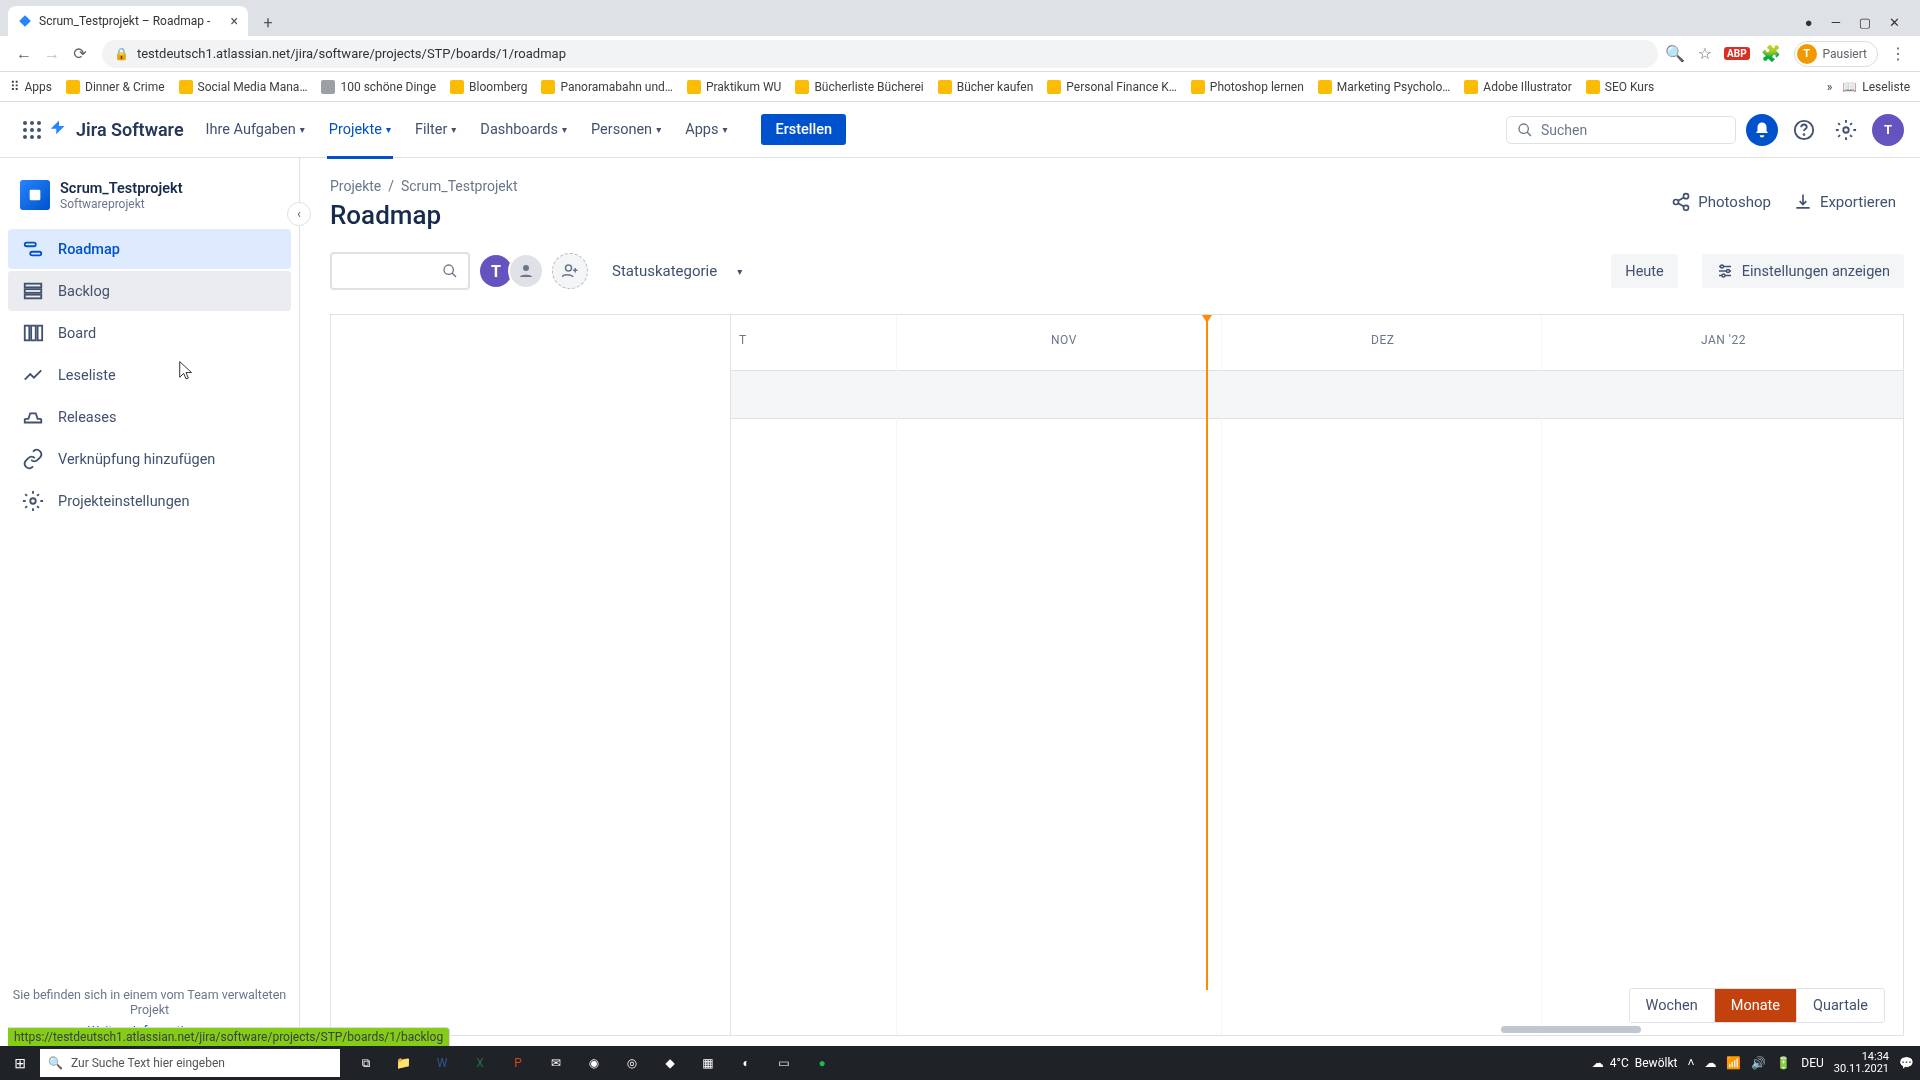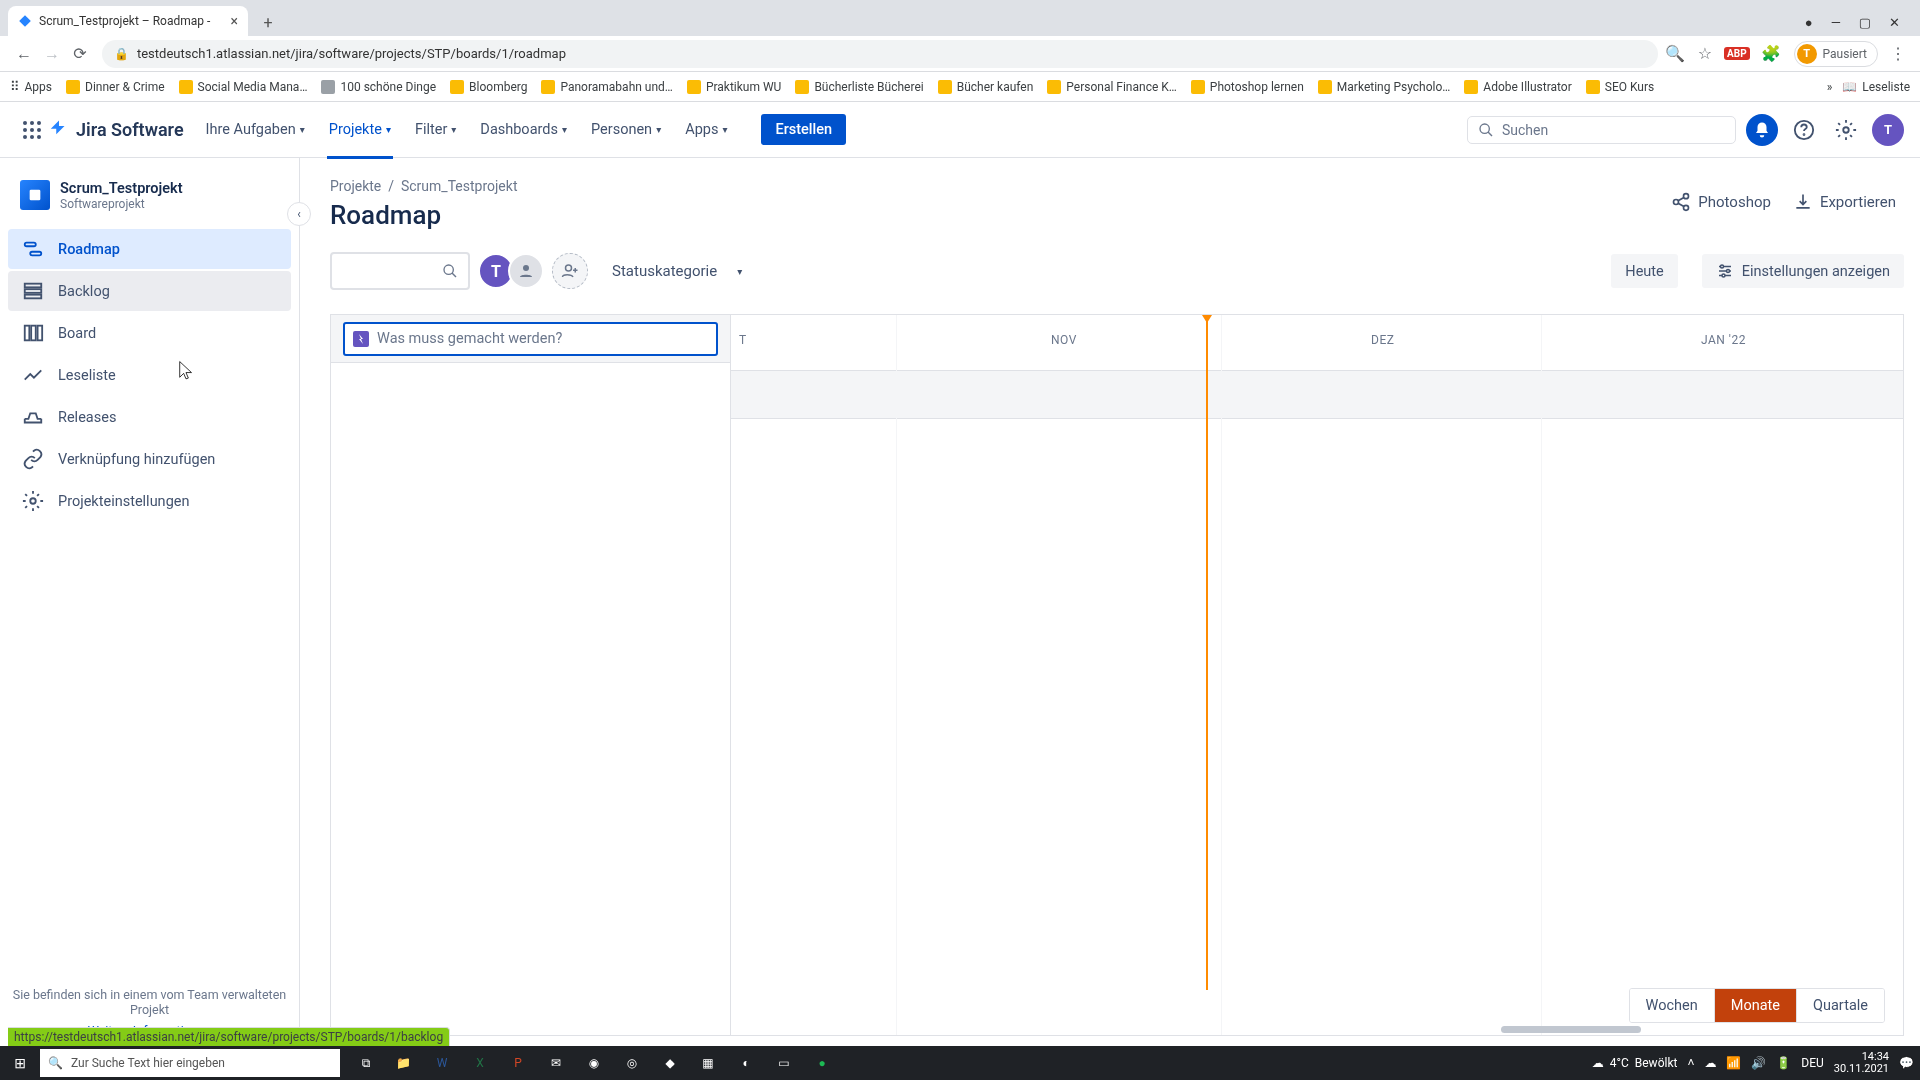--- a/index.html
+++ b/index.html
@@ -36,21 +36,21 @@
 .jira { position: absolute; top: 102px; left: 0; right: 0; bottom: 34px; background: #fff; display: flex; flex-direction: column; }
 .jira-top { height: 56px; border-bottom: 1px solid #dfe1e6; display: flex; align-items: center; padding: 0 16px; }
 .app-switcher { width: 32px; height: 32px; display: flex; align-items: center; justify-content: center; color: #42526e; cursor: pointer;}
 .jira-logo { display: flex; align-items: center; gap: 6px; font-weight: 600; font-size: 18px; color: #253858; margin-right: 12px; cursor:pointer;}
 .nav-items { display: flex; gap: 4px; }
 .nav-item { padding: 6px 10px; font-size: 14.5px; color: #42526e; display: flex; align-items: center; gap: 4px; border-radius: 3px; cursor: pointer; position: relative;}
 .nav-item.active { color: #0052cc; }
 .nav-item.active::after { content: ''; position: absolute; bottom: -15px; left: 8px; right: 8px; height: 3px; background: #0052cc; }
 .create-btn { background: #0052cc; color: #fff; border: none; padding: 7px 14px; border-radius: 3px; font-size: 14.5px; font-weight: 500; margin-left: 24px; cursor: pointer;}
 .top-right { margin-left: auto; display: flex; align-items: center; gap: 10px; }
-.search-box { display: flex; align-items: center; border: 1px solid #dfe1e6; border-radius: 5px; padding: 5px 10px; width: 269px; color: #6b778c; font-size: 14px;}
+.search-box { display: flex; align-items: center; border: 1px solid #dfe1e6; border-radius: 5px; padding: 5px 10px; width: 230px; color: #6b778c; font-size: 14px;}
 .icon-btn { width: 32px; height: 32px; border-radius: 50%; display: flex; align-items: center; justify-content: center; color: #42526e; cursor: pointer;}
 .icon-btn.avatar { background: #6554c0; color: #fff; font-size: 13px; font-weight: bold; }
 .icon-btn.notif { background: #0052cc; color:#fff;}
 
 .jira-body { flex: 1; display: flex; position: relative; overflow: hidden;}
 .sidebar { width: 300px; border-right: 1px solid #dfe1e6; padding: 16px 8px; position: relative;}
 .collapse-handle { position:absolute; right:-12px; top:44px; width:24px; height:24px; background:#fff; border:1px solid #dfe1e6; border-radius:50%; display:flex; align-items:center; justify-content:center; color:#42526e; cursor:pointer; font-size:12px;}
 .proj-header { display: flex; gap: 10px; padding: 6px 12px 18px; }
 .proj-icon { width: 30px; height: 30px; border-radius: 3px; background: linear-gradient(135deg,#2684ff,#0052cc); display:flex;align-items:center;justify-content:center;}
 .proj-name { font-size: 14.5px; font-weight: 600; color: #172b4d; }
@@ -436,30 +436,20 @@
                 <circle cx="16" cy="12" r="2" fill="#fff"></circle>
                 <circle cx="10" cy="18" r="2" fill="#fff"></circle>
               </svg>
             <span>Einstellungen anzeigen</span>
           </button>
         </div>
       </div>
 
       <div class="timeline-wrap">
         <div class="epic-col">
-          <div class="epic-row">
-            <div class="epic-input-wrap">
-              <span class="epic-type-icon">
-                  <svg width="10" height="10" viewBox="0 0 10 10" fill="#fff">
-                    <path d="M3 0l4 5-2 0 2 5-4-5 2 0z"></path>
-                  </svg>
-                </span>
-              <input class="epic-input" placeholder="Was muss gemacht werden?" style="">
-            </div>
-          </div>
         </div>
         <div class="timeline">
           <div class="tl-header">
             <span class="tl-month" style="left:8px">T</span>
             <span class="tl-month" style="left:320px">NOV</span>
             <span class="tl-month" style="left:640px">DEZ</span>
             <span class="tl-month" style="left:970px">JAN '22</span>
           </div>
           <div class="tl-grid" style="left:165px"></div>
           <div class="tl-grid" style="left:490px"></div>

